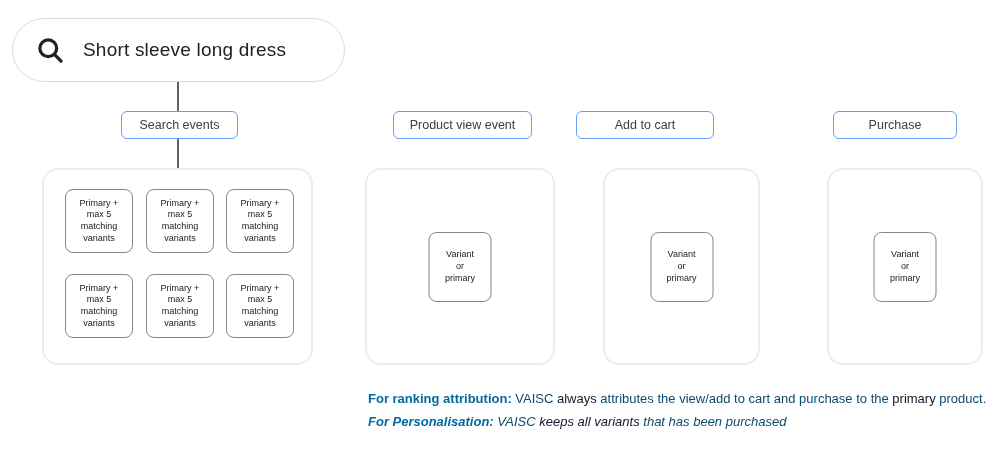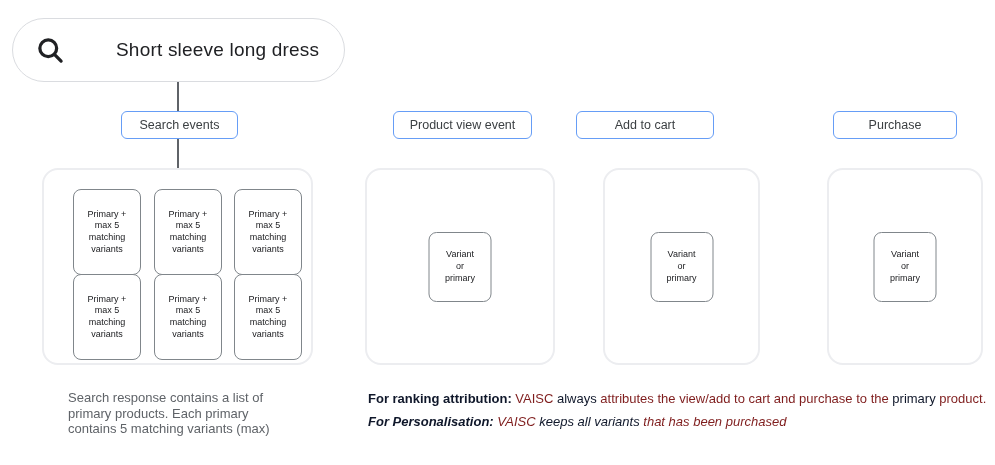--- a/index.html
+++ b/index.html
@@ -16,21 +16,20 @@
     position: absolute;
     left: 12px; top: 18px;
     width: 333px; height: 64px;
     border: 1px solid #DADCE0;
     border-radius: 33px;
     background: #ffffff;
     display: flex;
     align-items: center;
     box-sizing: border-box;
     padding-left: 23px;
-    gap: 33px;
   }
   .search-pill .icon { width: 28px; height: 28px; flex: 0 0 auto; }
   .search-pill .query {
     margin-left: 19px;
     font-size: 19px;
     letter-spacing: 0.2px;
     color: #202124;
     white-space: nowrap;
   }
   
@@ -77,21 +76,21 @@
     box-sizing: border-box;
     display: flex;
     align-items: center;
     justify-content: center;
     text-align: center;
     font-size: 9px;
     line-height: 1.3;
     color: #202124;
     white-space: pre-line;
   }
-  .primary-box { width: 68px; height: 86px; margin-left: 8px; }
+  .primary-box { width: 68px; height: 64px; }
   .variant-box { width: 63px; height: 70px; top: 62px; left: 50%; transform: translateX(-50%); }
   
   .note-left {
     position: absolute;
     left: 68px; top: 390px;
     font-size: 13px;
     line-height: 15.5px;
     color: #5F6368;
     white-space: pre-line;
   }
@@ -99,22 +98,22 @@
     position: absolute;
     left: 368px;
     margin: 0;
     font-size: 13px;
     line-height: 15px;
     color: #5F6368;
     white-space: nowrap;
   }
   #note-ranking { top: 391px; }
   #note-personalisation { top: 414px; font-style: italic; }
-  .seg-bold { font-weight: bold; color: #0f172a; }
-  .seg-normal { color: #7f1d1d; }
+  .seg-bold { font-weight: bold; color: #0369a1; }
+  .seg-normal { color: #0c4a6e; }
   .seg-red { color: #0f172a; }
 </style>
 </head>
 <body>
 
 <div class="stage">
 
   <div class="search-pill">
     <svg class="icon" viewBox="0 0 24 24" fill="none" stroke="#202124" stroke-width="2.8" stroke-linecap="round">
       <circle cx="10.5" cy="10.5" r="7.2"></circle>
@@ -177,21 +176,18 @@
 or
 primary</div>
   </div>
 
   <div class="container" style="left:827px; width:156px;">
     <div class="inner-box variant-box">Variant
 or
 primary</div>
   </div>
 
-  <div class="note-left">Search response contains a list of
-primary products. Each primary
-contains 5 matching variants (max)</div>
 
   <p class="note-line" id="note-ranking"><span class="seg-bold">For ranking attribution:</span><span class="seg-normal"> VAISC </span><span class="seg-red">always</span><span class="seg-normal"> attributes the view/add to cart and purchase to the </span><span class="seg-red">primary</span><span class="seg-normal"> product.</span></p>
 
   <p class="note-line" id="note-personalisation"><span class="seg-bold">For Personalisation:</span><span class="seg-normal"> VAISC </span><span class="seg-red">keeps all variants</span><span class="seg-normal"> that has been purchased</span></p>
 
 </div>
 
 </body></html>

